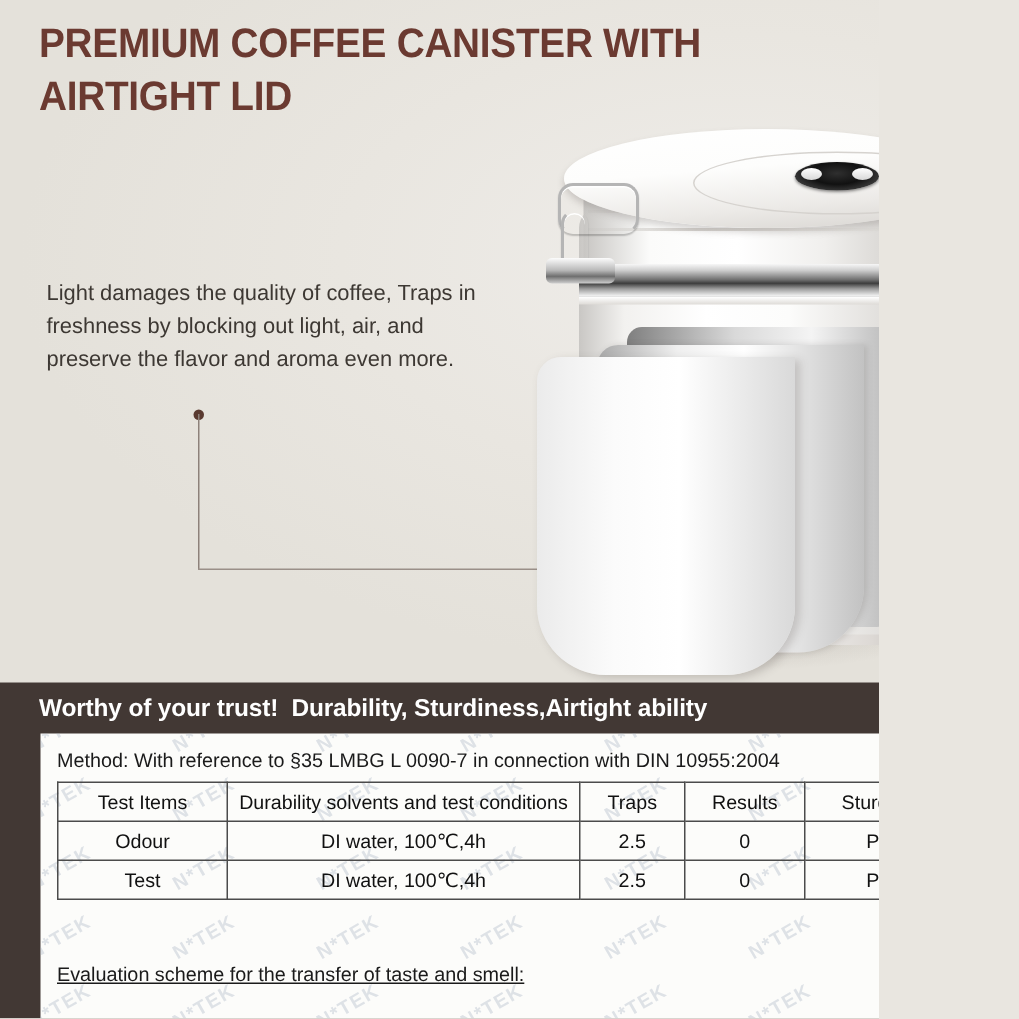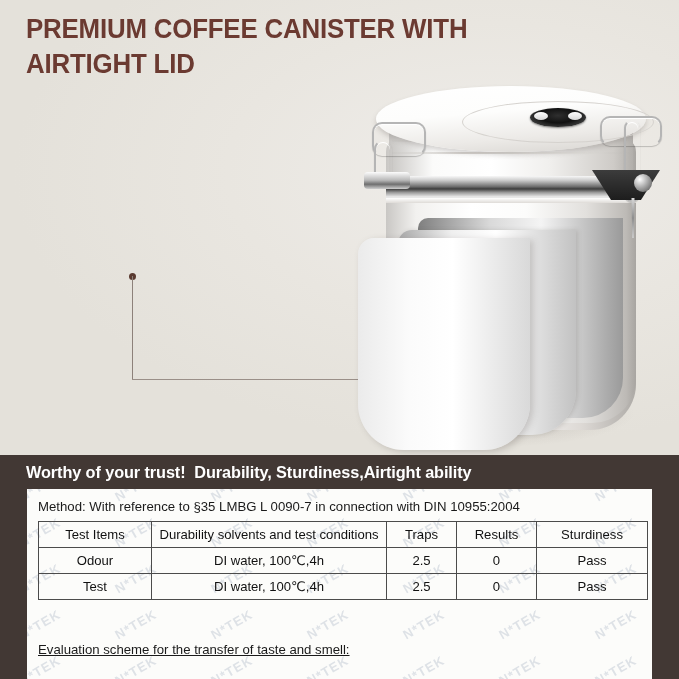--- a/index.html
+++ b/index.html
@@ -1,21 +1,21 @@
 <!DOCTYPE html>
 <html><head>
 <meta charset="utf-8">
 <style>
   html,body{margin:0;padding:0;}
   body{
     width:679px;height:679px;overflow:hidden;
     font-family:"Liberation Sans","DejaVu Sans",sans-serif;
     background:#e9e6e0;
   }
-  .page{position:relative;width:679px;height:679px;overflow:hidden;
+  .page{position:relative;width:586px;height:679px;overflow:hidden;
     background:linear-gradient(160deg,#eceae5 0%,#e9e6e0 45%,#e6e3dc 100%);}
 
   
   .hero{position:absolute;left:0;top:0;width:679px;height:455px;overflow:hidden;}
   .hero-bg{position:absolute;inset:0;
     background:radial-gradient(ellipse 70% 60% at 72% 38%,#efedea 0%,#e9e6e0 55%,#e4e1da 100%);}
 
   .title{position:absolute;left:26px;top:11px;width:600px;
     color:#6b3a31;font-size:27.5px;font-weight:bold;line-height:1.28;
     letter-spacing:-0.2px;transform:scaleX(.94);transform-origin:left top;
@@ -118,20 +118,21 @@
 </style>
 </head>
 <body>
 
 <div class="page">
 
   <div class="hero">
     <div class="hero-bg"></div>
 
     <div class="title">PREMIUM COFFEE CANISTER WITH AIRTIGHT LID</div>
+    <div class="blurb">Light damages the quality of coffee, Traps in freshness by blocking out light, air, and preserve the flavor and aroma even more.</div>
 
     <div class="callout">
       <div class="cl-dot a"></div>
       <div class="cl-v"></div>
       <div class="cl-h"></div>
       <div class="cl-dot b"></div>
     </div>
 
     <div class="canister">
       <div class="shadow"></div>

